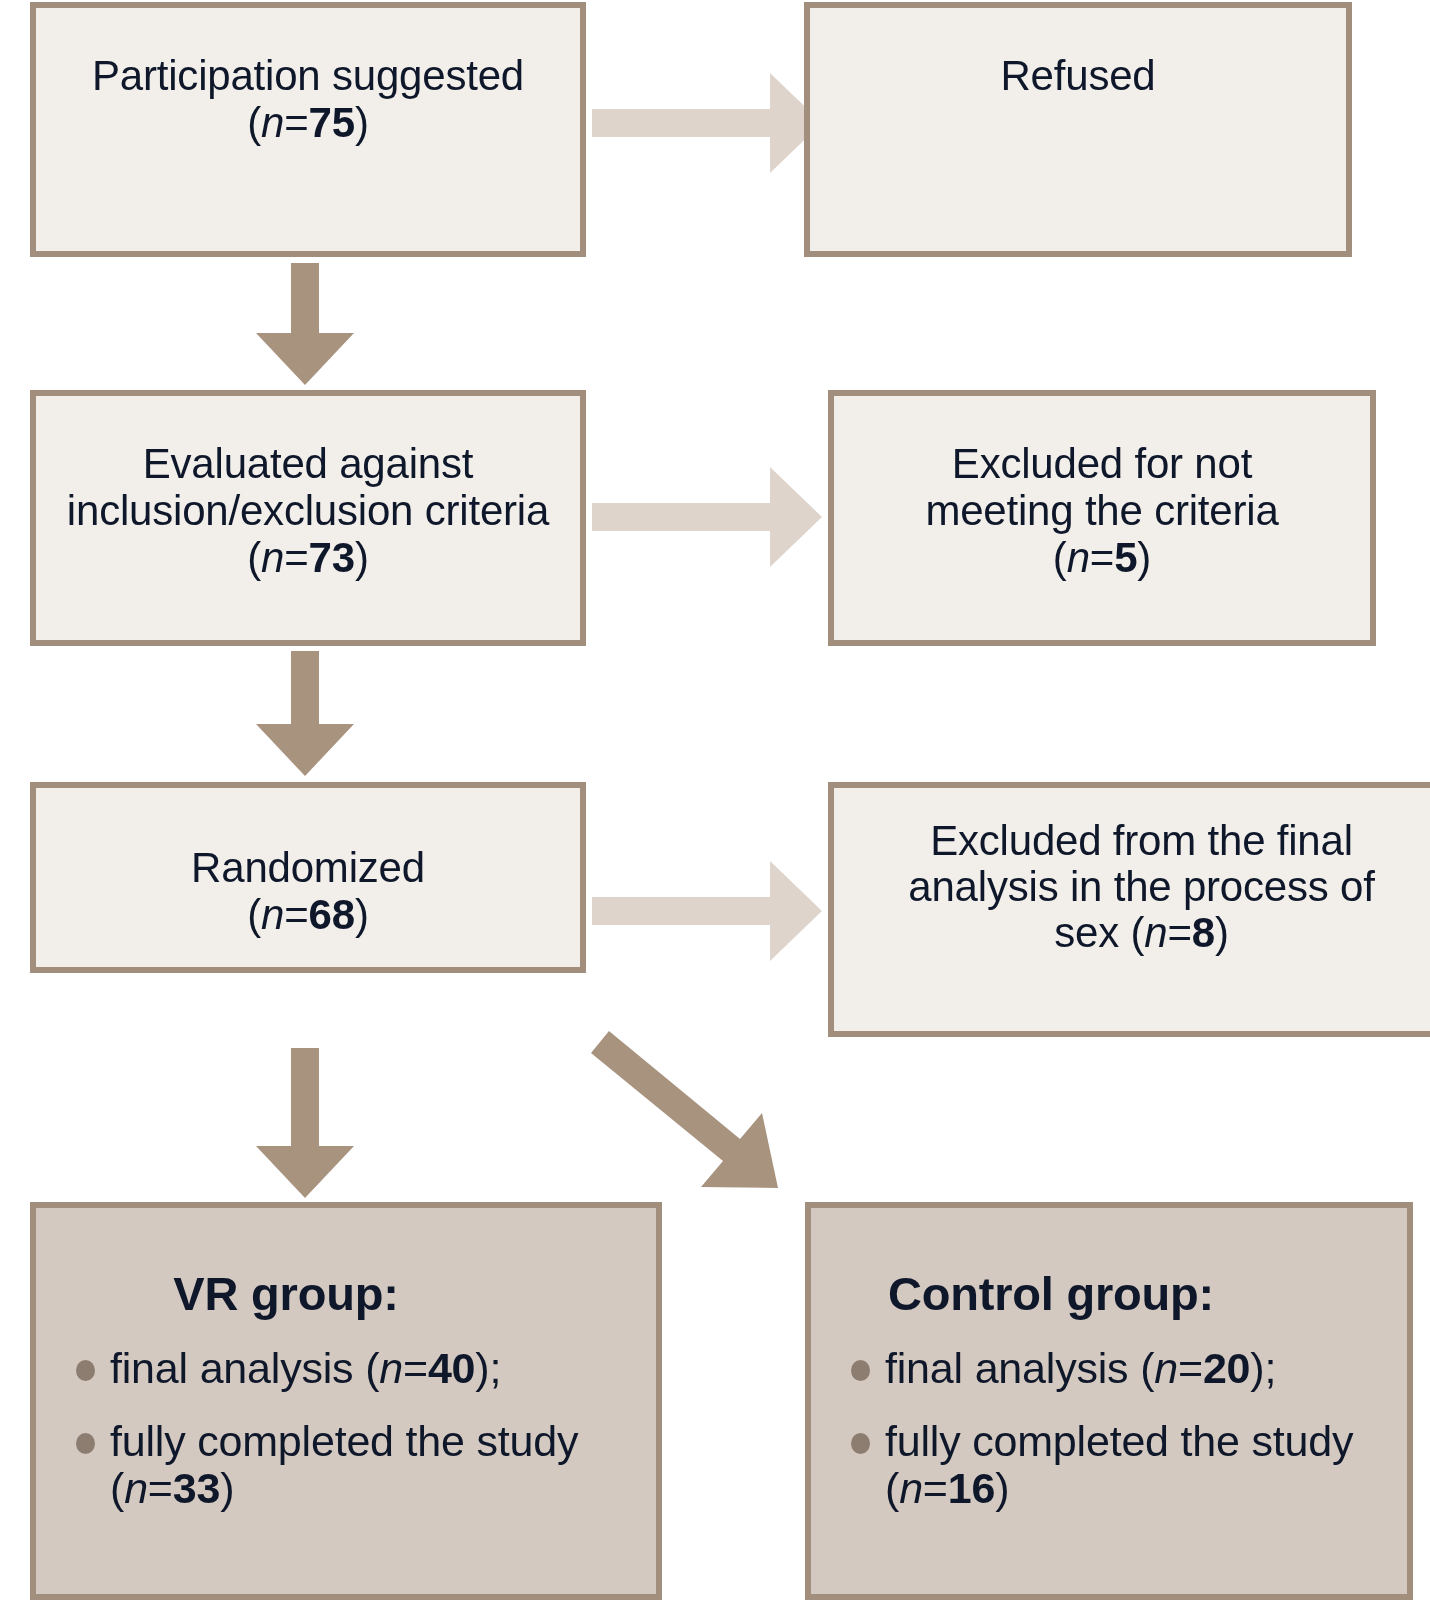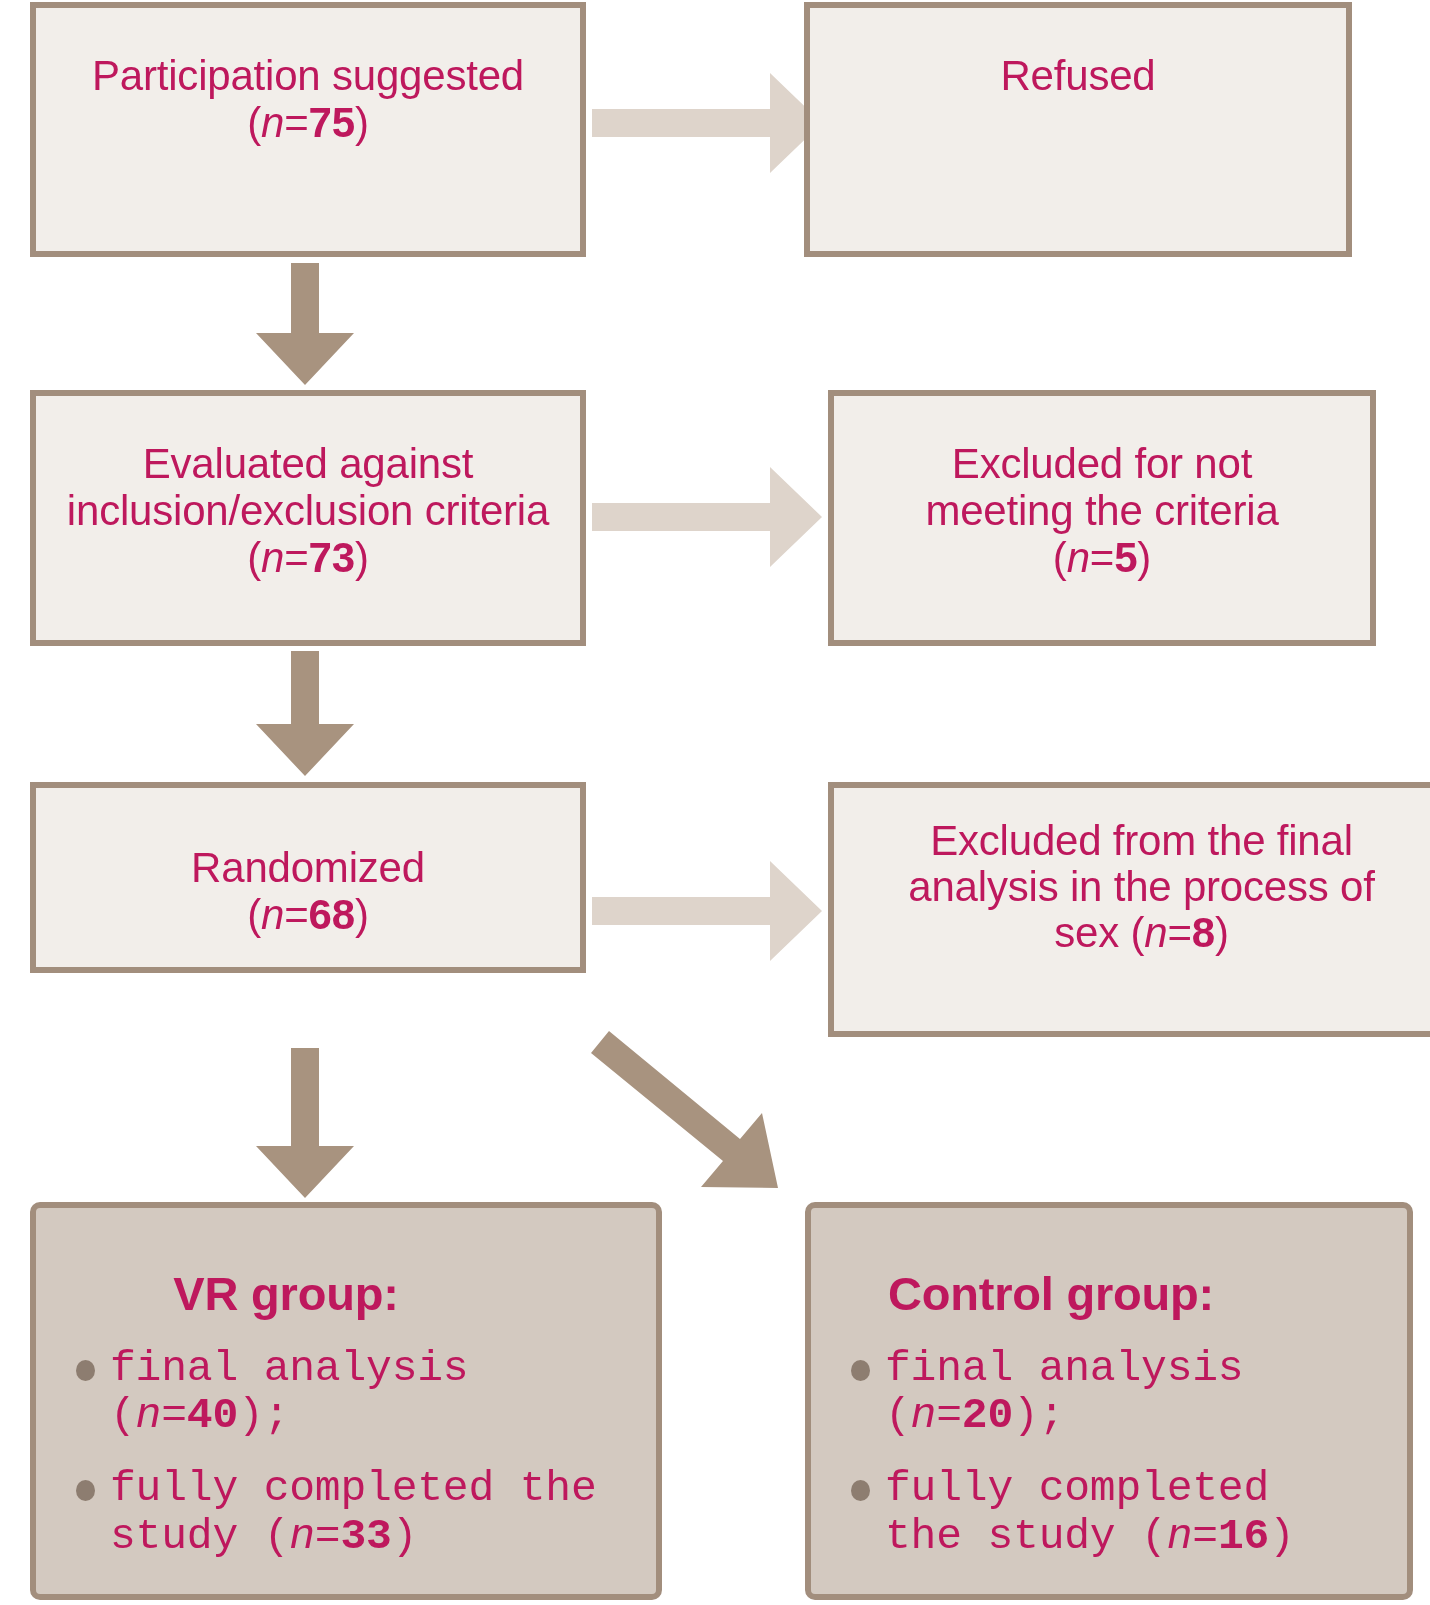--- a/index.html
+++ b/index.html
@@ -1,52 +1,51 @@
 <!DOCTYPE html>
 <html><head>
 <meta charset="utf-8">
 <style>
   html,body{margin:0;padding:0;background:#ffffff;}
   .canvas{
     position:relative;
     width:1430px;height:1605px;
     font-family:"Liberation Sans","DejaVu Sans",sans-serif;
-    color:#be185d;
+    color:#0f172a;
     overflow:hidden;
   }
   .arrows{position:absolute;left:0;top:0;width:1430px;height:1605px;}
   .box{
     position:absolute;box-sizing:border-box;
     border:6px solid #a28e7d;
     background:#f2eeea;
     text-align:center;
     font-size:42px;line-height:1.12;letter-spacing:-0.2px;
   }
   .box .line{display:block;}
   .nline{}
   .nvar{font-style:italic;}
   .box b{font-weight:bold;}
   .group{
     background:#d3c9c0;
     text-align:left;
-    border-radius:10px;
   }
   .pt-b1{padding:44px 20px 0 20px;}
   .pt-r1{padding:44px 18px 0 18px;}
   .pt-b2{padding:44px 10px 0 10px;}
   .pt-r2{padding:44px 18px 0 18px;}
   .pt-b3{padding:56px 20px 0 20px;}
   .pt-r3{padding:30px 18px 0 18px;line-height:1.09;}
   .pt-b4{padding:60px 40px 0 40px;}
   .pt-r4{padding:60px 36px 0 40px;}
   .group-title{
     font-weight:bold;font-size:47px;text-align:center;
     margin:0 120px 24px 0;letter-spacing:-0.2px;
   }
-  ul.glist{list-style:none;margin:0;padding:0;font-family:Liberation Mono, monospace;}
+  ul.glist{list-style:none;margin:0;padding:0;}
   ul.glist li{
     position:relative;padding-left:34px;margin-bottom:26px;
     font-size:43px;line-height:1.1;letter-spacing:-0.2px;
   }
   .bullet-dot{
     position:absolute;left:0;top:15px;
     width:19px;height:21px;border-radius:50%;
     background:#8d7d70;
   }
 </style>

